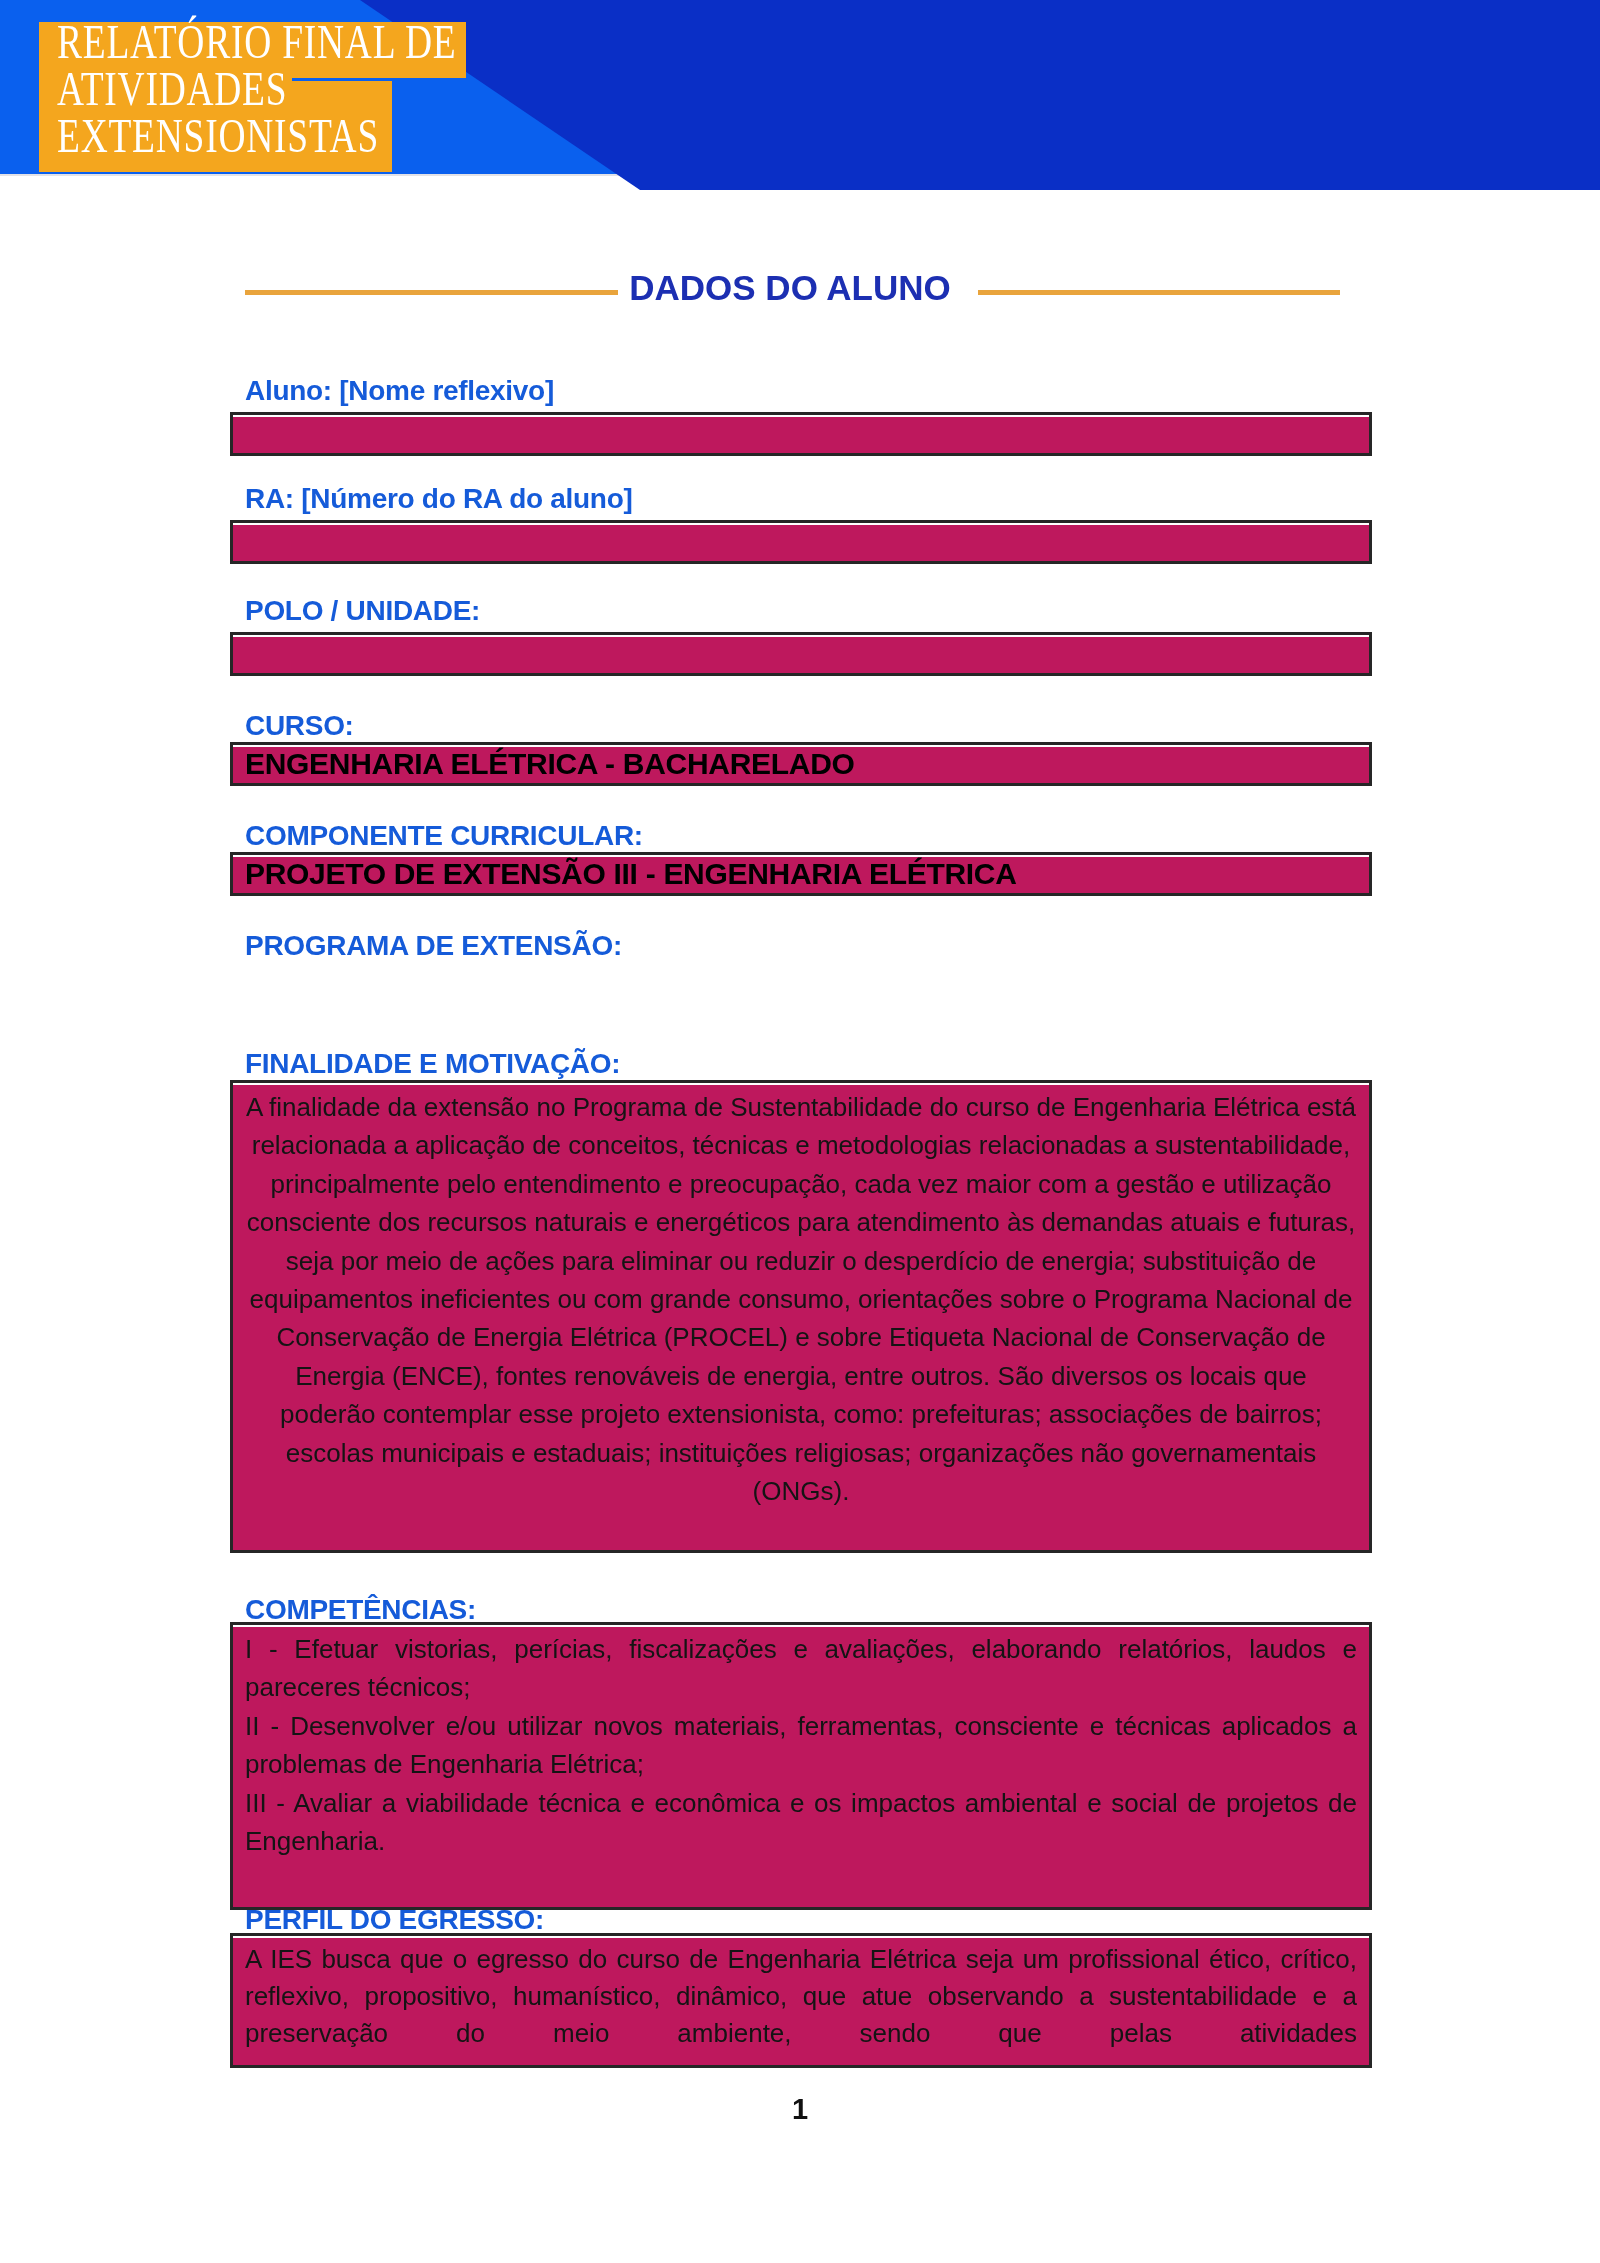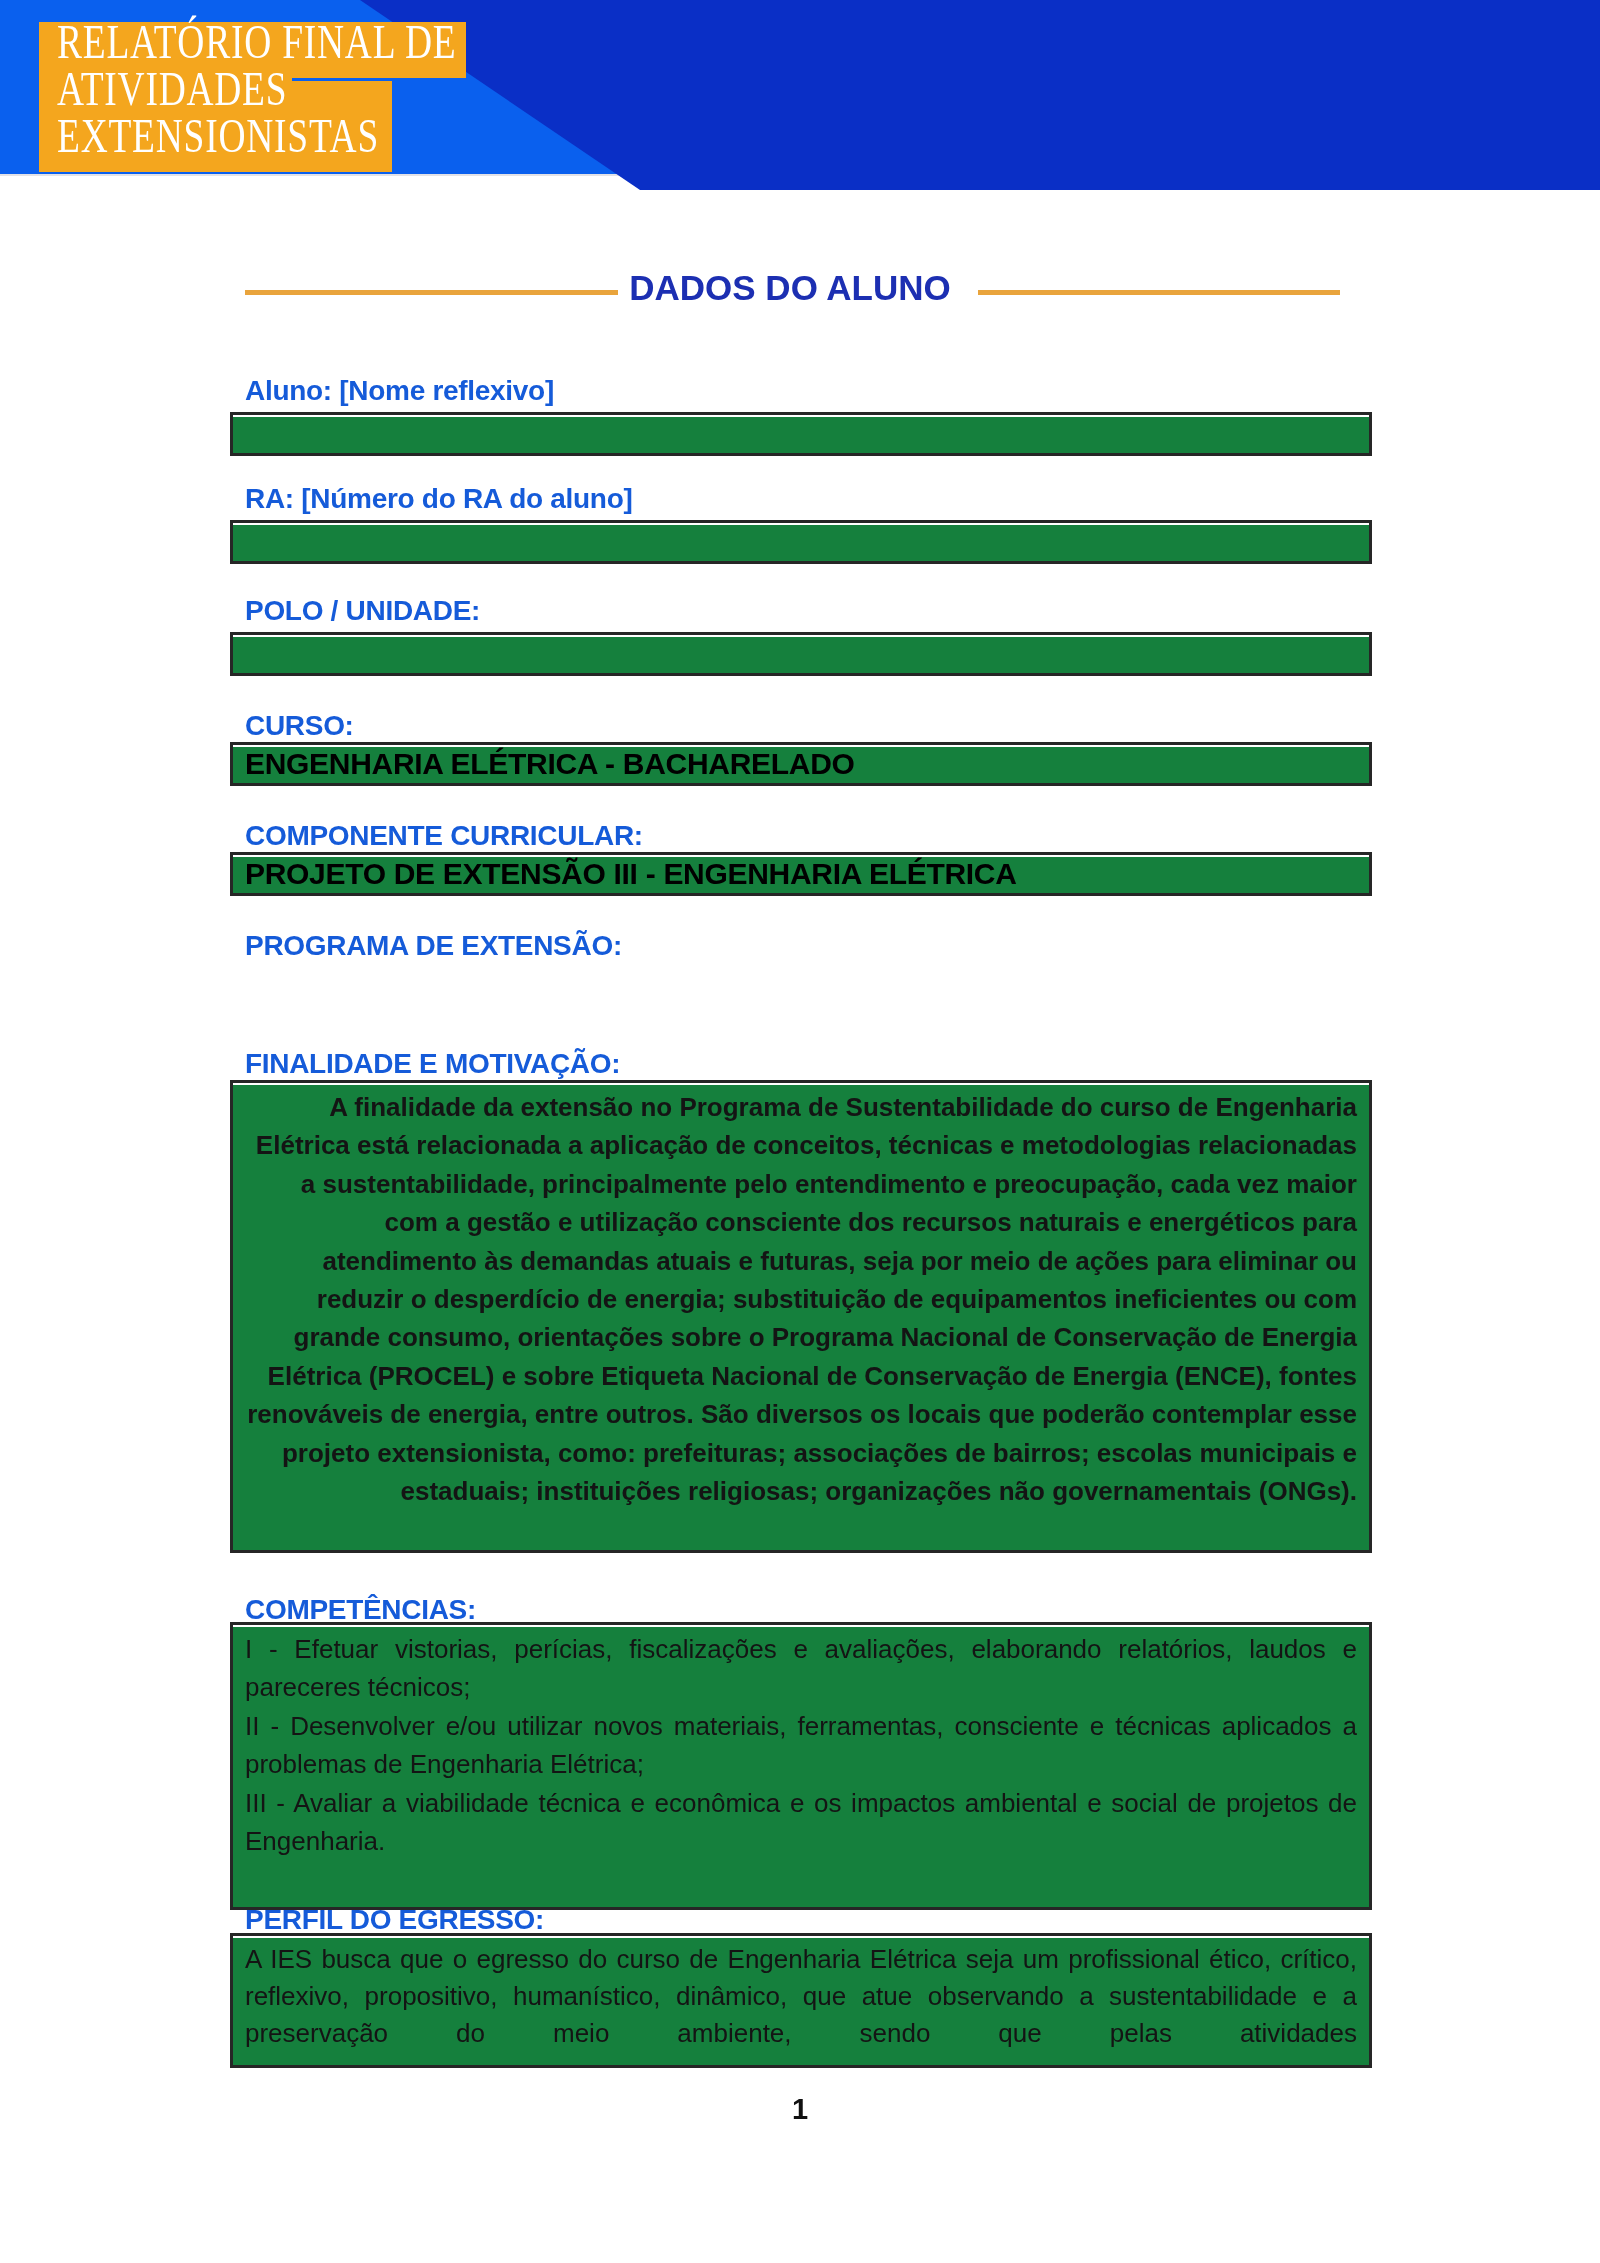--- a/index.html
+++ b/index.html
@@ -49,40 +49,40 @@
   
   .field-label{
     position:absolute;left:245px;
     font-size:28px;font-weight:700;color:#155BD9;
     letter-spacing:-0.3px;white-space:nowrap;
   }
 
   
   .fbox{
     position:absolute;left:230px;width:1142px;
-    background:#15803d;
+    background:#be185d;
     border:3px solid #262626;
     box-shadow:inset 0 2px 0 #ffffff;
     box-sizing:border-box;
   }
   .fbox-input{height:44px;padding:0 12px;
     font-family:"Liberation Sans", sans-serif;
     font-size:28px;color:#141414;outline:none;
   }
   .fbox-value{
     height:44px;display:flex;align-items:center;
     padding:0 12px;
     font-size:30px;font-weight:700;color:#000000;
     letter-spacing:-0.3px;white-space:nowrap;
   }
   .fbox-para{
     padding:5px 12px;overflow:hidden;
     font-size:26px;line-height:38.4px;color:#141414;
   }
-  .align-left{text-align:right;font-weight:bold;}
+  .align-left{text-align:center;}
   .justify-last{text-align:justify;text-align-last:justify;}
   .fbox-para .item{text-align:justify;}
   .fbox-para .item:last-child{}
 
   
   .page-number{
     position:absolute;left:0;top:2093px;width:1600px;
     text-align:center;
     font-size:29px;color:#111111;font-weight:700;
     font-family:"Liberation Sans", sans-serif;

